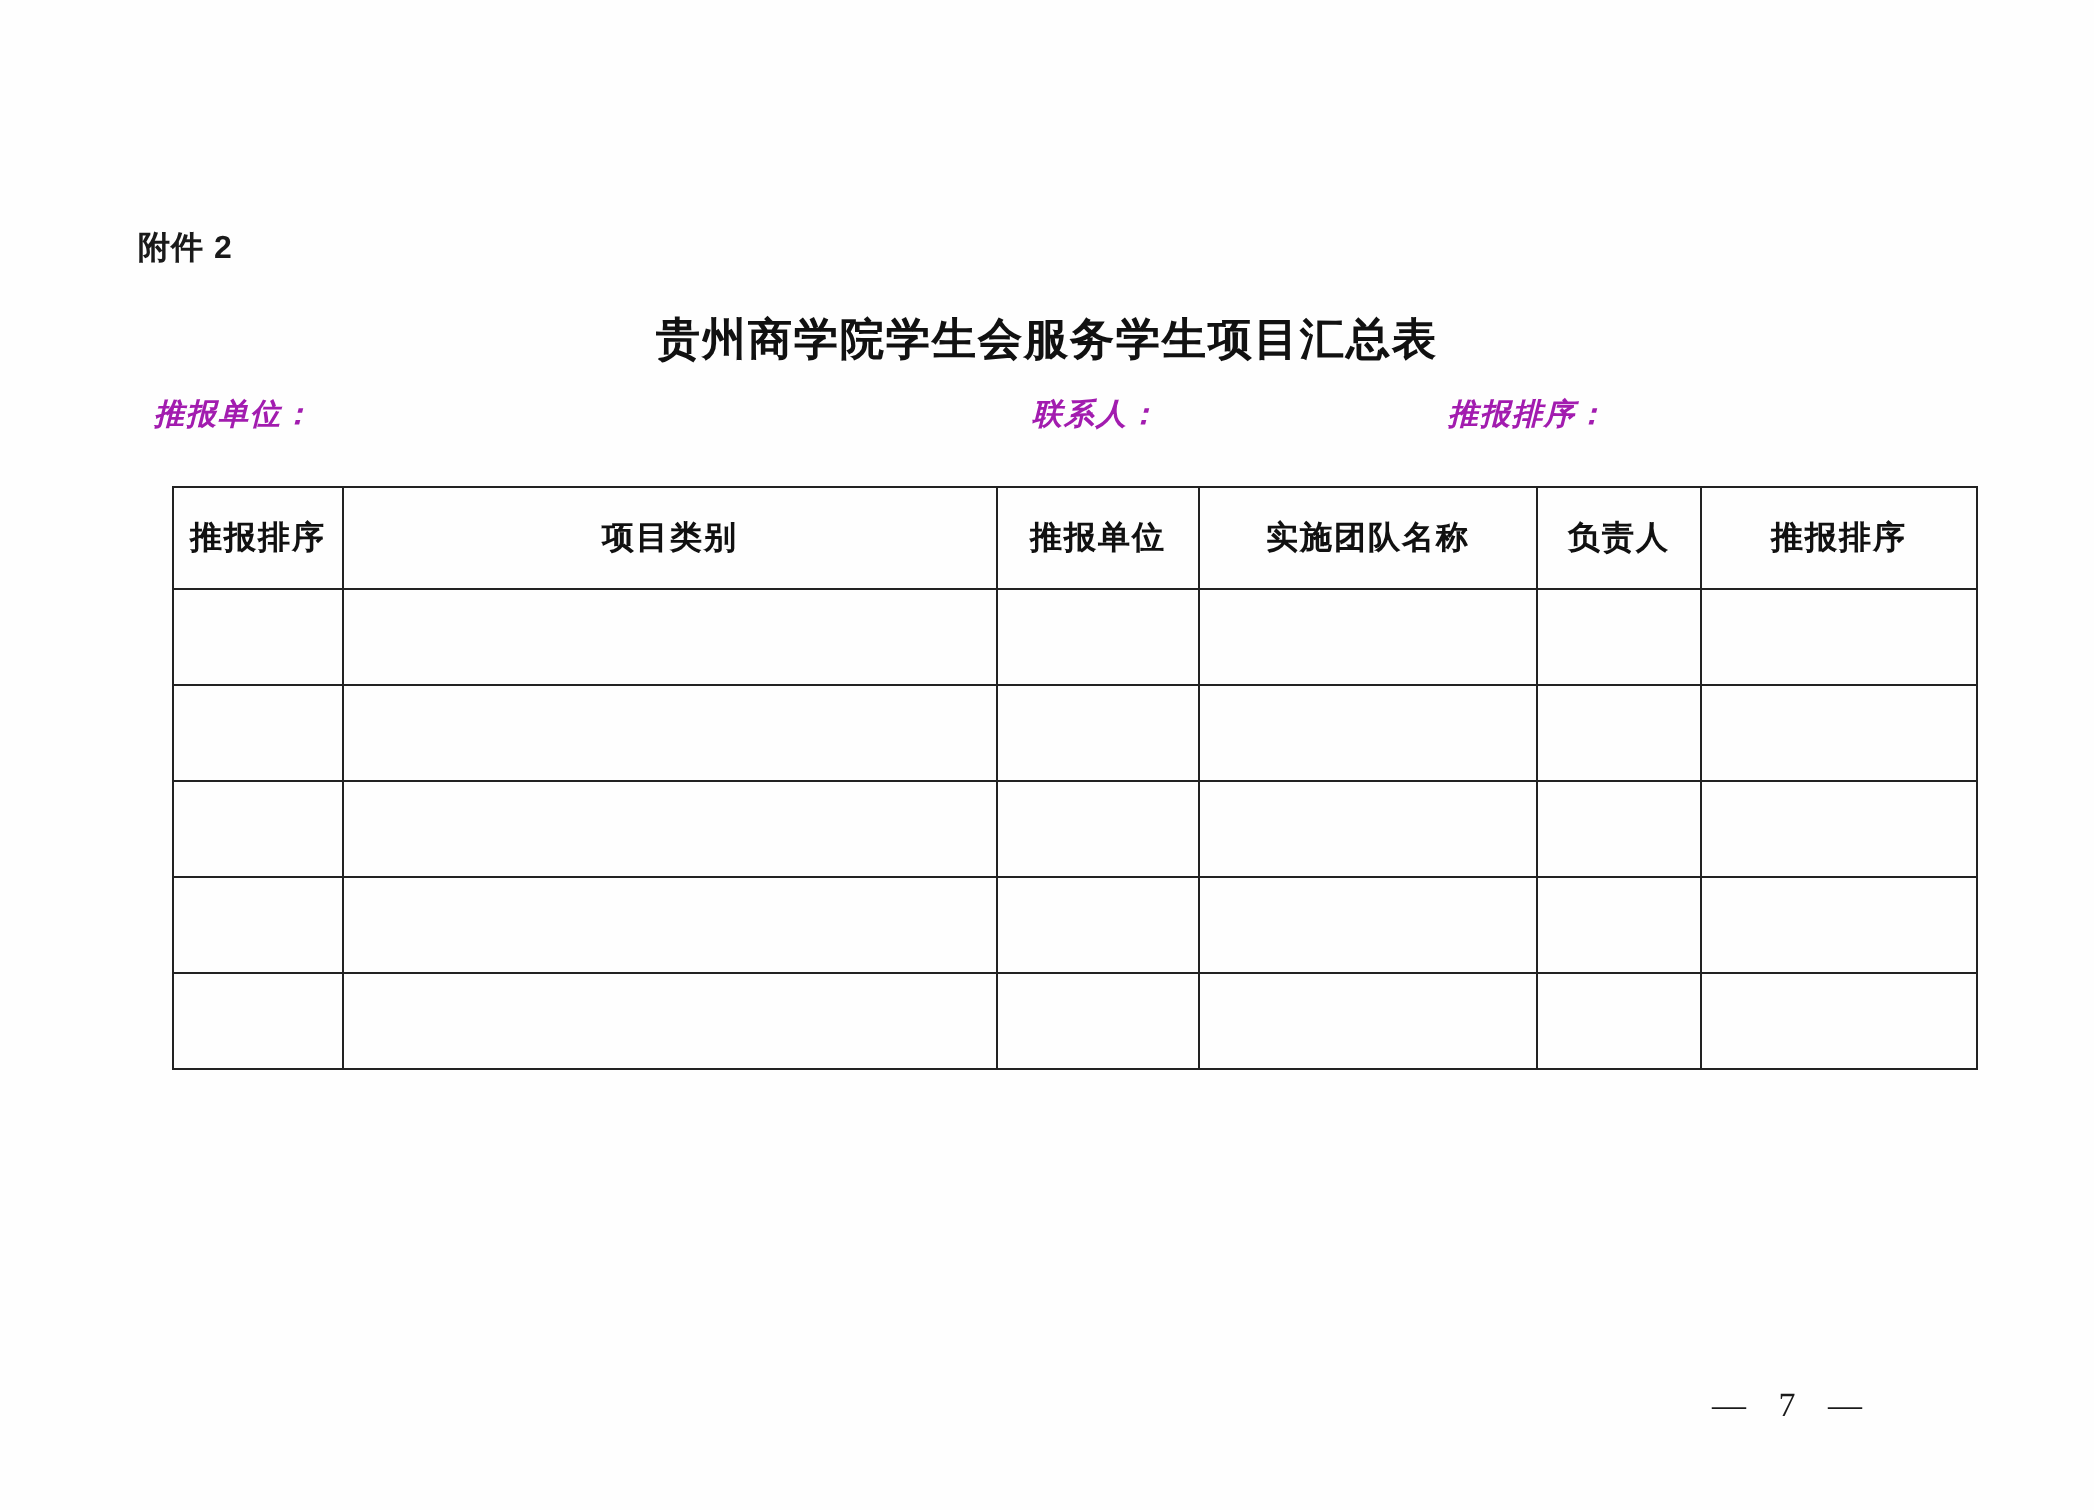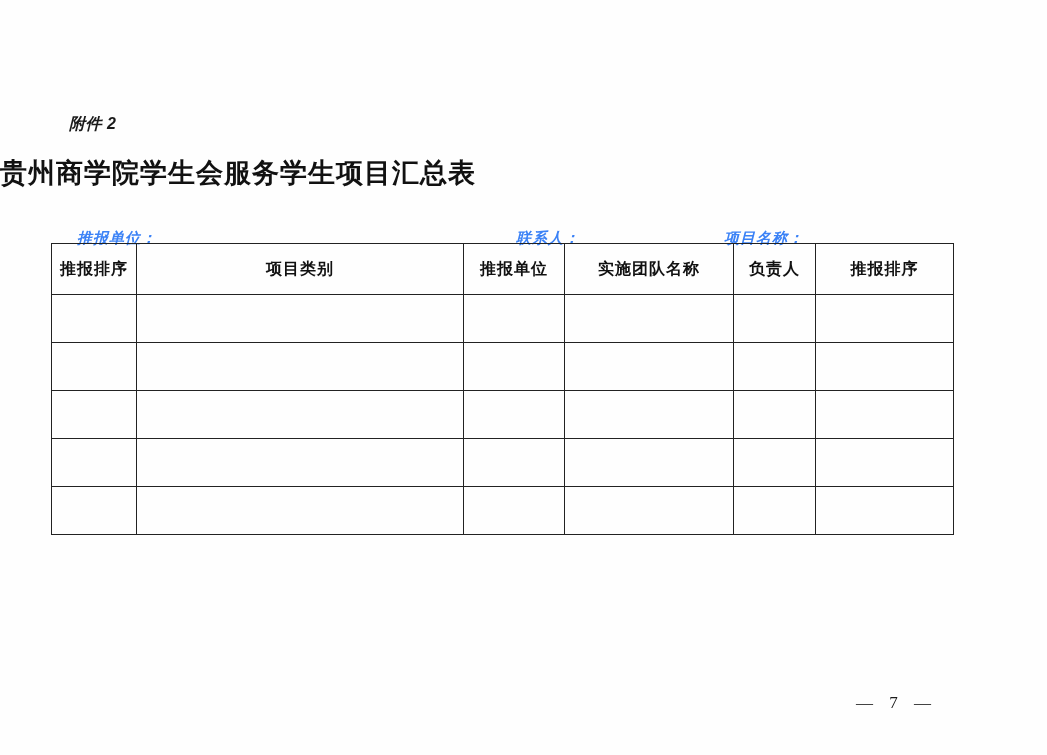--- a/index.html
+++ b/index.html
@@ -24,60 +24,59 @@
 
   .attachment-label {
     position: absolute;
     left: 69px;
     top: 114px;
     font-family: "Liberation Sans", "DejaVu Sans", sans-serif;
     font-size: 16px;
     font-weight: 600;
     letter-spacing: 0.5px;
     color: #1a1a1a;
-    font-style: italic;
   }
 
   .doc-title {
     position: absolute;
     left: 0;
     right: 0;
     top: 155px;
-    text-align: left;
+    text-align: center;
     font-family: "Liberation Sans", "DejaVu Sans", sans-serif;
-    font-size: 27px;
+    font-size: 22px;
     font-weight: 700;
     letter-spacing: 1px;
     color: #111111;
   }
 
   .meta-row {
     position: absolute;
     left: 69px;
-    top: 229px;
+    top: 198px;
     width: 902px;
     height: 22px;
     font-family: Liberation Mono, monospace;
     font-size: 15px;
     font-weight: 700;
     font-style: italic;
     letter-spacing: 1px;
-    color: #3b82f6;
+    color: #a21caf;
   }
   .meta-row .meta-item {
     position: absolute;
     white-space: nowrap;
   }
   .meta-unit   { left: 8px; }
   .meta-person { left: 400px; margin-left: 47px; }
   .meta-contact{ left: 655px; }
 
   table.summary-table {
     position: absolute;
-    left: 51px;
+    left: 86px;
     top: 243px;
     width: 902px;
     border-collapse: collapse;
     table-layout: fixed;
   }
   table.summary-table th,
   table.summary-table td {
     border: 1.4px solid #222222;
     height: 46px;
     padding: 0;
@@ -118,21 +117,21 @@
 
 <div class="page">
 
   <div class="attachment-label">附件 2</div>
 
   <div class="doc-title">贵州商学院学生会服务学生项目汇总表</div>
 
   <div class="meta-row">
     <span class="meta-item meta-unit">推报单位：</span>
     <span class="meta-item meta-person">联系人：</span>
-    <span class="meta-item meta-contact">项目名称：</span>
+    <span class="meta-item meta-contact">推报排序：</span>
   </div>
 
   <table class="summary-table">
     <colgroup>
       <col class="col-order">
       <col class="col-name">
       <col class="col-type">
       <col class="col-team">
       <col class="col-leader">
       <col class="col-contact">

